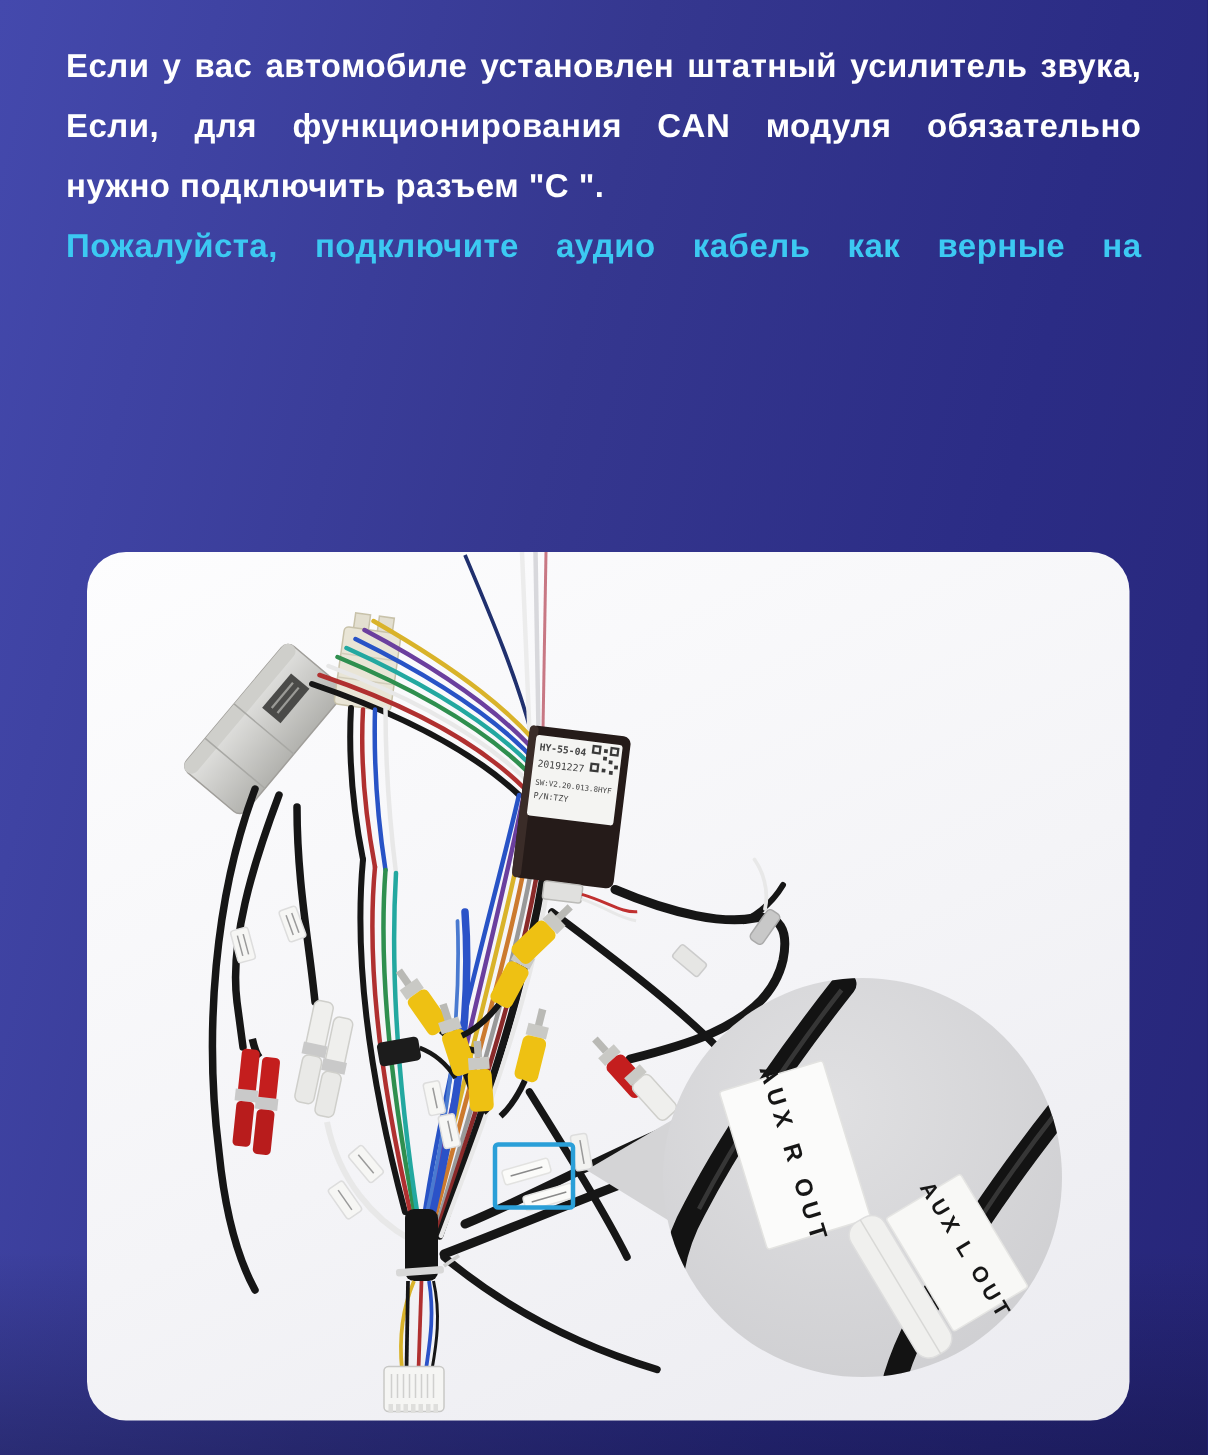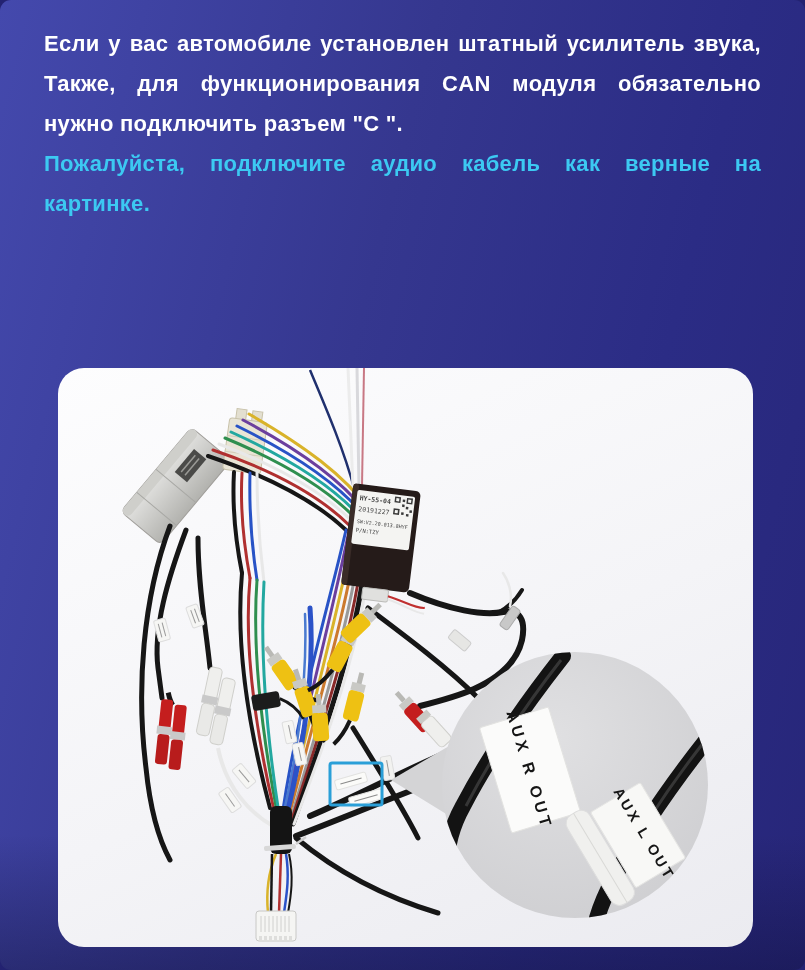--- a/index.html
+++ b/index.html
@@ -6,21 +6,20 @@
   body{
     width:805px;height:970px;overflow:hidden;
     font-family:"Liberation Sans",sans-serif;
     background:#232271;
   }
   .page{
     position:relative;width:805px;height:970px;
     background:
       linear-gradient(rgba(10,10,50,0) 86%, rgba(8,8,40,.35) 100%),
       linear-gradient(104deg,#4449ad 0%, #35378f 42%, #2b2c85 72%, #272679 100%);
-    border-radius: 11px;
   }
   .intro{
     position:absolute;left:44px;top:24px;width:717px;
   }
   .iline{
     font-size:22px;font-weight:700;line-height:40px;color:#ffffff;
     letter-spacing:.3px;white-space:normal;
     text-align:justify;text-align-last:justify;
   }
   .iline.natural{text-align:left;text-align-last:left;}
@@ -32,24 +31,23 @@
   }
   .card svg{position:absolute;left:0;top:0;display:block;}
 </style>
 </head>
 <body>
 
 <div class="page">
 
   <div class="intro">
     <div class="iline">Если у вас автомобиле установлен штатный усилитель звука,</div>
-    <div class="iline">Также, для функционирования CAN модуля обязательно</div>
+    <div class="iline">Если, для функционирования CAN модуля обязательно</div>
     <div class="iline natural">нужно подключить разъем "C ".</div>
     <div class="iline accent">Пожалуйста, подключите аудио кабель как верные на</div>
-    <div class="iline accent natural">картинке.</div>
   </div>
 
   <div class="card">
     <svg width="695" height="579" viewBox="0 0 695 579">
       <defs>
         <linearGradient id="gSilver" x1="0" y1="0" x2="0" y2="1">
           <stop offset="0" stop-color="#e6e6e4"></stop>
             <stop offset="1" stop-color="#b2b2ae"></stop>
         </linearGradient>
         <radialGradient id="gCircle" cx="0.42" cy="0.32" r="0.9">

